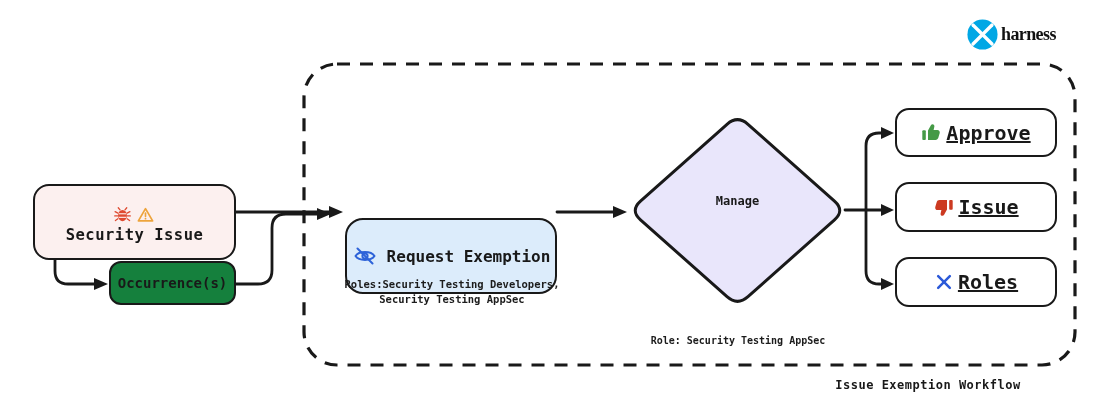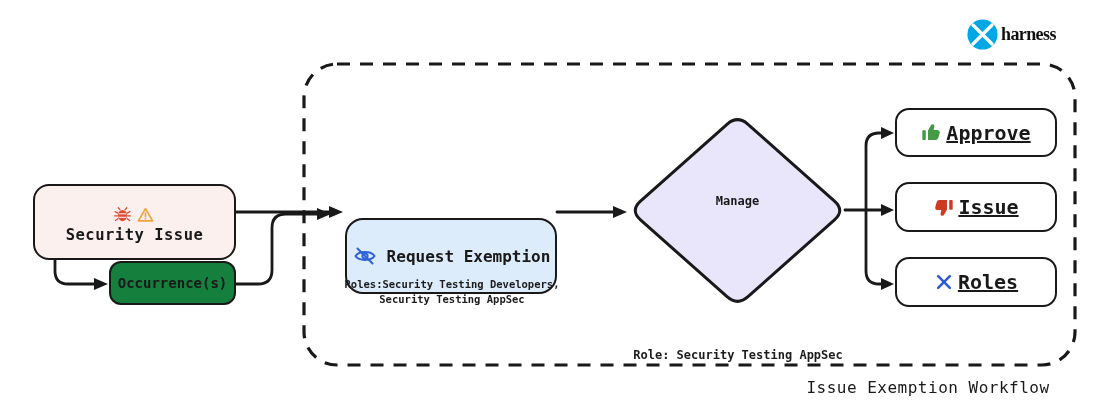--- a/index.html
+++ b/index.html
@@ -70,35 +70,35 @@
     position: absolute;
     text-align: center;
     font-size: 10.5px;
     font-weight: 700;
     line-height: 14.5px;
     color: #1c1c1c;
     white-space: pre-line;
     margin-top: 16px;
   }
   .roles-caption { left: 332px; top: 261px; width: 240px; }
-  .role-caption  { left: 610px; top: 332px; width: 256px; font-size: 12px; }
+  .role-caption  { left: 610px; top: 318px; width: 256px; font-size: 10px; }
 
   .diamond-label {
     position: absolute;
     left: 670px; top: 191px; width: 135px;
     text-align: center;
     font-size: 12px; font-weight: 700;
     line-height: 20px;
   }
 
   .workflow-caption {
     position: absolute;
     left: 780px; top: 378px; width: 296px;
     text-align: center;
-    font-size: 16px; font-weight: 400;
+    font-size: 12px; font-weight: 700;
     letter-spacing: 0.5px;
   }
 
   .logo {
     position: absolute;
     left: 966px; top: 18px;
     display: flex; align-items: center; gap: 2px;
   }
   .logo .wordmark {
     font-family: Liberation Serif, serif;

